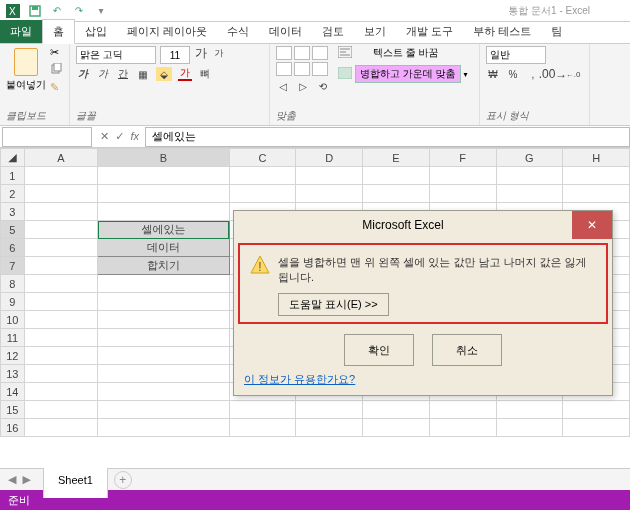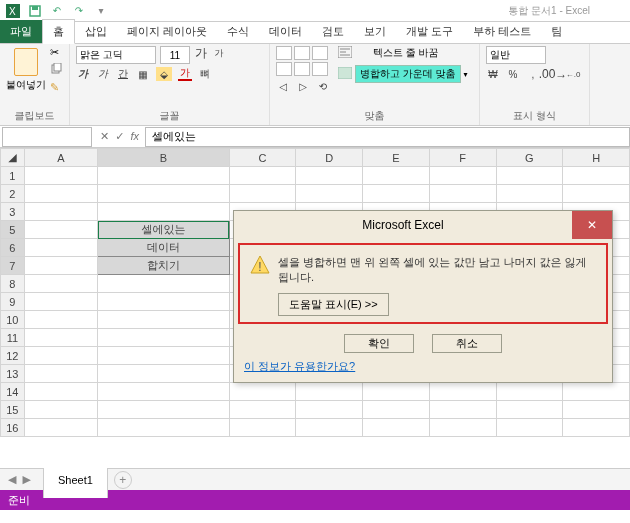--- a/index.html
+++ b/index.html
@@ -7,33 +7,33 @@
 .titlebar{height:22px;background:#fff;border-bottom:1px solid #ccc;display:flex;align-items:center;font-size:10px;color:#666;}
 .qat{display:flex;gap:8px;padding:0 6px;align-items:center;}
 .qat span{width:14px;height:14px;display:flex;align-items:center;justify-content:center;}
 .wintitle{flex:1;text-align:right;padding-right:40px;color:#999;}
 .tabs{height:22px;background:#fff;display:flex;align-items:flex-end;font-size:11px;border-bottom:1px solid #ccc;}
 .tab{padding:4px 10px;color:#333;cursor:pointer;margin-top:23px;}
 .tab.file{background:#217346;color:#fff;}
 .tab.active{border:1px solid #ccc;border-bottom:1px solid #fff;margin-bottom:-1px;background:#fff;}
 .ribbon{height:82px;background:#f4f4f4;border-bottom:1px solid #ccc;display:flex;font-size:10px;}
 .group{border-right:1px solid #e0e0e0;padding:2px 6px;display:flex;flex-direction:column;justify-content:space-between;}
-.group-label{text-align:center;font-size:10px;color:#666;padding-top:2px;}
+.group-label{text-align:left;font-size:10px;color:#666;padding-top:2px;font-style:italic;}
 .clip-main{display:flex;gap:4px;align-items:center;}
 .paste{display:flex;flex-direction:column;align-items:center;gap:2px;}
 .paste-icon{width:24px;height:28px;background:#fff3d6;border:1px solid #e8a33d;border-radius:2px;}
 .font-row{display:flex;gap:4px;align-items:flex-start;}
 .font-name{width:80px;height:18px;border:1px solid #bbb;background:#fff;font-size:10px;padding:1px 3px;}
 .font-size{width:30px;height:18px;border:1px solid #bbb;background:#fff;font-size:10px;padding:1px 3px;text-align:center;}
 .btnrow{display:flex;gap:6px;margin-top:3px;}
 .fbtn{width:14px;height:14px;display:flex;align-items:center;justify-content:center;font-size:10px;color:#444;}
 .align-grid{display:grid;grid-template-columns:repeat(3,16px);gap:2px;}
 .align-grid span{width:16px;height:14px;border:1px solid #bbb;background:#fff;}
 .merge-row{display:flex;align-items:center;gap:3px;margin-top:2px;}
-.merge-btn{background:#5eead4;border:1px solid #9ac2b0;padding:1px 4px;font-size:10px;}
+.merge-btn{background:#f0abfc;border:1px solid #9ac2b0;padding:1px 4px;font-size:10px;}
 .numfmt{width:60px;height:18px;border:1px solid #bbb;background:#fff;font-size:10px;padding:1px 3px;}
 .fmlbar{height:22px;border-bottom:1px solid #ccc;display:flex;align-items:center;font-size:11px;}
 .namebox{width:90px;height:20px;border:1px solid #bbb;margin:0 2px;padding:1px 4px;font-size:11px;}
 .fxbtns{display:flex;gap:6px;padding:0 6px;color:#777;}
 .fxinput{flex:1;height:20px;border:1px solid #bbb;padding:1px 6px;font-size:11px;}
 .sheet{position:relative;height:320px;overflow:hidden;background:#fff;}
 table{border-collapse:collapse;font-size:11px;color:#444;}
 th,td{border:1px solid #d4d4d4;height:18px;}
 th{background:#f0f0f0;font-weight:normal;text-align:center;}
 .rowhead{width:24px;background:#f0f0f0;text-align:center;}
@@ -45,21 +45,21 @@
 .activecell{outline:1.5px solid #1a7f49;outline-offset:-1px;}
 .dialog{position:absolute;left:233px;top:210px;width:380px;background:#f1ebdd;border:1px solid #9c9c8c;box-shadow:2px 2px 6px rgba(0,0,0,.2);}
 .dlg-title{height:28px;background:#f1ebdd;display:flex;align-items:center;font-size:12px;position:relative;}
 .dlg-title span{flex:1;text-align:center;}
 .dlg-close{width:40px;height:100%;background:#c75050;color:#fff;display:flex;align-items:center;justify-content:center;font-size:12px;}
 .dlg-body{border:2px solid #d92b2b;margin:4px;padding:10px 10px 6px 10px;}
 .dlg-row1{display:flex;gap:8px;align-items:flex-start;font-size:11px;color:#333;}
 .warn-icon{width:20px;height:20px;flex-shrink:0;}
 .help-btn{margin-top:8px;margin-left:28px;padding:3px 10px;font-size:11px;background:#f1ebdd;border:1px solid #9c9c8c;}
 .dlg-btns{display:flex;justify-content:center;gap:18px;margin:10px 0 4px 0;}
-.dlg-btns button{width:70px;height:19px;font-size:11px;background:#f1ebdd;border:1px solid #9c9c8c;}
+.dlg-btns button{width:70px;height:32px;font-size:11px;background:#f1ebdd;border:1px solid #9c9c8c;}
 .dlg-link{font-size:11px;color:#0b62c4;text-decoration:underline;padding:2px 10px 8px 10px;}
 .sheettabs{height:22px;border-top:1px solid #ccc;background:#f4f4f4;display:flex;align-items:center;font-size:11px;}
 .navarrows{display:flex;gap:6px;padding:0 8px;color:#888;}
 .sheettab{background:#fff;border:1px solid #ccc;border-bottom:none;padding:12px 14px;margin-left:4px;}
 .addsheet{width:18px;height:18px;border:1px solid #ccc;border-radius:50%;margin-left:6px;display:flex;align-items:center;justify-content:center;font-size:12px;color:#888;}
 .status{height:20px;background:#a21caf;color:#fff;font-size:11px;display:flex;align-items:center;padding:0 8px;}
 th.colhead.sel{background:#d8d8d8;}
 </style>
 </head>
 <body>

